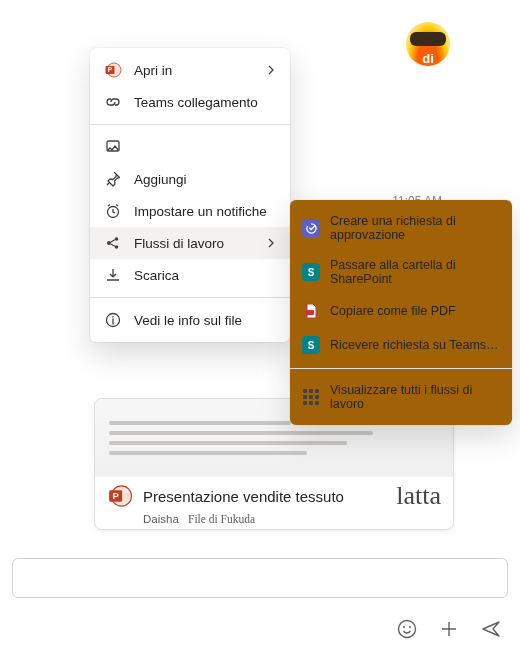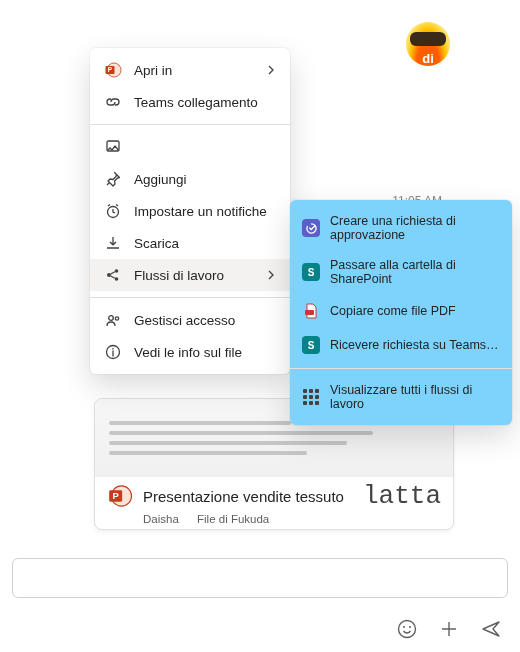--- a/index.html
+++ b/index.html
@@ -8,21 +8,21 @@
   .avatar { position: absolute; top: 22px; right: 70px; width: 44px; height: 44px; border-radius: 50%;
             background: radial-gradient(ellipse at 50% 90%, #ff5e00 35%, #ffc400 58%, #ffe066 72%);
             display: flex; align-items: flex-end; justify-content: center; color: #fff; font-weight: 600; font-size: 13px; }
   .avatar-band { position: absolute; top: 10px; left: 4px; right: 4px; height: 14px; background: #3a2a1a; border-radius: 6px; }
   .avatar-txt { position: relative; z-index: 2; margin-top: -2px; }
 
   .timestamp { position: absolute; top: 194px; right: 78px; font-size: 12px; color: #8a8886; }
 
   .menu1 { position: absolute; top: 48px; left: 90px; width: 200px; background: #fff; border-radius: 6px;
            box-shadow: 0 12px 30px rgba(0,0,0,0.15), 0 0 0 1px rgba(0,0,0,0.04); padding: 6px 0; z-index: 5; }
-  .menu2 { position: absolute; top: 200px; left: 290px; width: 222px; background: #7dd3fc; border-radius: 6px;
+  .menu2 { position: absolute; top: 200px; left: 290px; width: 222px; background: #a16207; border-radius: 6px;
            box-shadow: 0 12px 30px rgba(0,0,0,0.15), 0 0 0 1px rgba(0,0,0,0.04); padding: 6px 0; z-index: 6; }
 
   .mi { display: flex; align-items: center; padding: 7px 14px; cursor: pointer; font-size: 13.5px; color: #242424; gap: 12px; }
   .mi.active { background: #f3f2f1; }
   .mi .ic { width: 18px; height: 18px; display: flex; align-items: center; justify-content: center; flex-shrink: 0; }
   .mi .chev { margin-left: auto; color: #605e5c; }
   .sep { height: 1px; background: #e1dfdd; margin: 6px 0; }
 
   .menu2 .mi { font-size: 12.5px; padding: 8px 12px; gap: 10px; }
   .menu2 .ic { width: 18px; height: 18px; border-radius: 4px; }
@@ -35,23 +35,23 @@
 
   .msgcard { position: absolute; top: 398px; left: 94px; width: 360px; height: 132px; background: #fff;
              border: 1px solid #e1dfdd; border-radius: 8px; overflow: hidden; z-index: 1;
              box-shadow: 0 2px 4px rgba(0,0,0,0.06); }
   .msgcard .preview { height: 78px; background: linear-gradient(#f7f7f7,#f0f0f0);
                       display:flex; flex-direction:column; justify-content:center; padding:8px 14px; }
   .pline { height:4px; background:#c8c6c4; margin:3px 0; border-radius:2px; }
   .msgcard .row { display:flex; align-items:center; padding: 6px 12px 4px; gap:10px; }
   .msgcard .pp { width:26px; height:26px; }
   .msgcard .title { font-size: 15px; font-weight: 400; color:#242424; flex: 1; white-space: nowrap; overflow: hidden; text-overflow: clip; }
-  .msgcard .big { position:absolute; right:12px; bottom:18px; font-size:26px; font-family: Liberation Mono, monospace; color:#444; }
+  .msgcard .big { position:absolute; right:12px; bottom:18px; font-size:26px; font-family: Liberation Serif, serif; color:#444; }
   .msgcard .meta { padding: 0 12px 8px 48px; font-size:11.5px; color:#605e5c; }
-  .msgcard .meta span + span { margin-left: 15px; }
+  .msgcard .meta span + span { margin-left: 6px; font-family: Liberation Serif, serif; }
 
   .composer { position:absolute; left:12px; right:12px; bottom:54px; height:40px; border:1px solid #d1d1d1;
               border-radius:6px; background:#fff; }
   .actions { position:absolute; right:18px; bottom:12px; display:flex; gap:20px; align-items:center; color:#616161; }
   .actions .ic { width:22px; height:22px; display:flex; align-items:center; justify-content:center; cursor:pointer; }
 
   .stroke { fill:none; stroke:#616161; stroke-width:1.4; }
   .strokeD { fill:none; stroke:#424242; stroke-width:1.3; }
 </style>
 </head>
@@ -107,55 +107,45 @@
   </div>
   <div class="mi">
     <span class="ic">
       <svg width="18" height="18" viewBox="0 0 18 18">
           <circle cx="9" cy="10" r="5.5" class="strokeD"></circle>
           <path d="M9 7v3l2 1M4 4l2-1.5M14 4l-2-1.5" class="strokeD"></path>
         </svg>
     </span>
     <span>Impostare un notifiche</span>
   </div>
-  <div class="mi">
-    <span class="ic">
-      <svg width="18" height="18" viewBox="0 0 18 18">
-          <path d="M9 3v8m0 0l-3-3m3 3l3-3M3 14h12" class="strokeD"></path>
-        </svg>
-    </span>
-    <span>Scarica</span>
-  </div>
   <div class="mi active">
     <span class="ic">
       <svg width="18" height="18" viewBox="0 0 18 18">
           <circle cx="5" cy="9" r="2" fill="#424242"></circle>
           <circle cx="12.5" cy="5" r="1.8" fill="#424242"></circle>
           <circle cx="12.5" cy="13" r="1.8" fill="#424242"></circle>
           <path d="M6.8 8l4-2.2M6.8 10l4 2.2" stroke="#424242" stroke-width="1.3"></path>
         </svg>
     </span>
     <span>Flussi di lavoro</span>
     <span class="chev">
       <svg width="10" height="10" viewBox="0 0 10 10">
           <path d="M3 1l4 4-4 4" class="strokeD"></path>
         </svg>
     </span>
   </div>
+  <div class="mi">
+    <span class="ic">
+      <svg width="18" height="18" viewBox="0 0 18 18">
+          <path d="M9 3v8m0 0l-3-3m3 3l3-3M3 14h12" class="strokeD"></path>
+        </svg>
+    </span>
+    <span>Scarica</span>
+  </div>
   <div class="sep"></div>
-  <div class="mi">
-    <span class="ic">
-      <svg width="18" height="18" viewBox="0 0 18 18">
-          <circle cx="7" cy="7" r="2.3" class="strokeD"></circle>
-          <path d="M3 15c0-2.5 1.8-4 4-4s4 1.5 4 4" class="strokeD"></path>
-          <circle cx="13" cy="7.5" r="1.7" class="strokeD"></circle>
-        </svg>
-    </span>
-    <span>Gestisci accesso</span>
-  </div>
   <div class="mi">
     <span class="ic">
       <svg width="18" height="18" viewBox="0 0 18 18">
           <circle cx="9" cy="9" r="6.5" class="strokeD"></circle>
           <path d="M9 8v5M9 5.5v.5" class="strokeD" stroke-linecap="round"></path>
         </svg>
     </span>
     <span>Vedi le info sul file</span>
   </div>
 </div>

